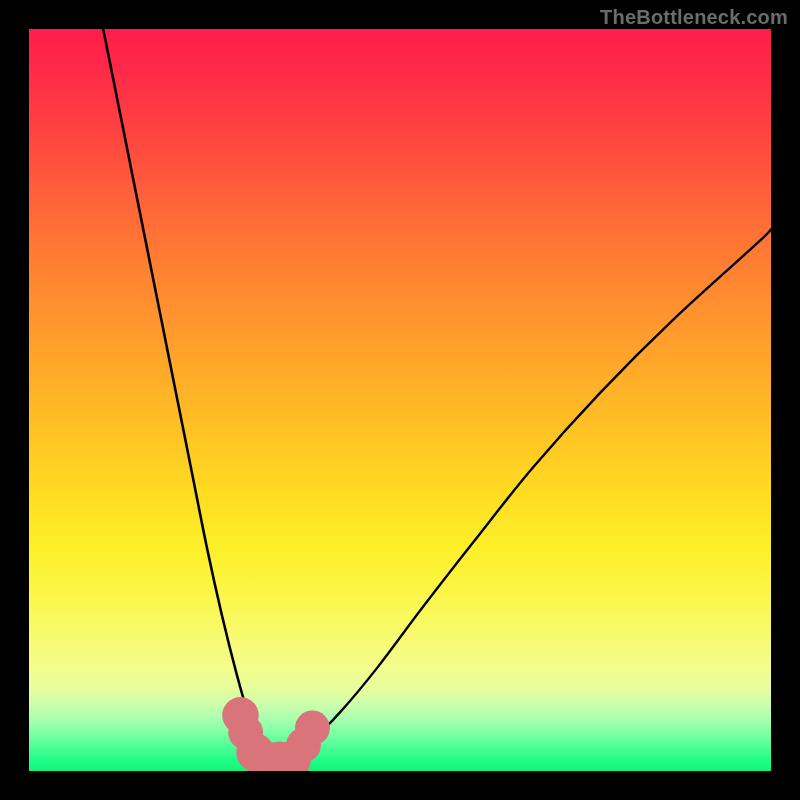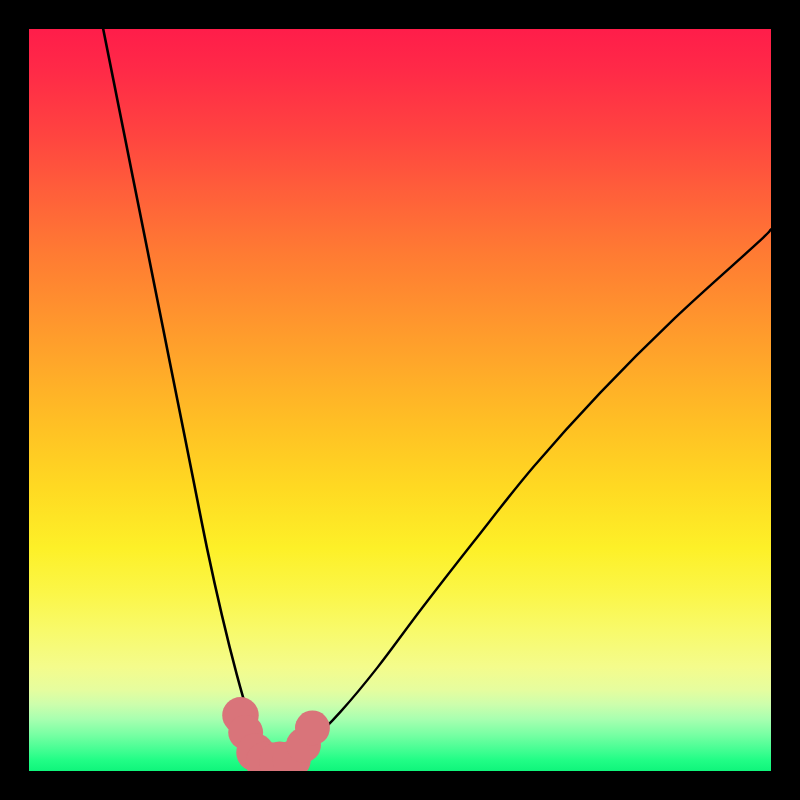--- a/index.html
+++ b/index.html
@@ -88,13 +88,14 @@
           <circle cx="216.664" cy="703.4159999999999" r="17.4268" fill="#d9747a"></circle>
           <circle cx="226.31" cy="723.45" r="19.0592" fill="#d9747a"></circle>
           <circle cx="237.44" cy="733.096" r="20.6916" fill="#d9747a"></circle>
           <circle cx="250.79599999999996" cy="733.096" r="20.6916" fill="#d9747a"></circle>
           <circle cx="262.668" cy="730.87" r="19.0592" fill="#d9747a"></circle>
           <circle cx="274.54" cy="716.03" r="17.4268" fill="#d9747a"></circle>
           <circle cx="283.444" cy="698.964" r="17.4268" fill="#d9747a"></circle>
         </g>
     </svg>
   </div>
+  <div class="watermark">TheBottleneck.com</div>
 </div>
 
 </body></html>

